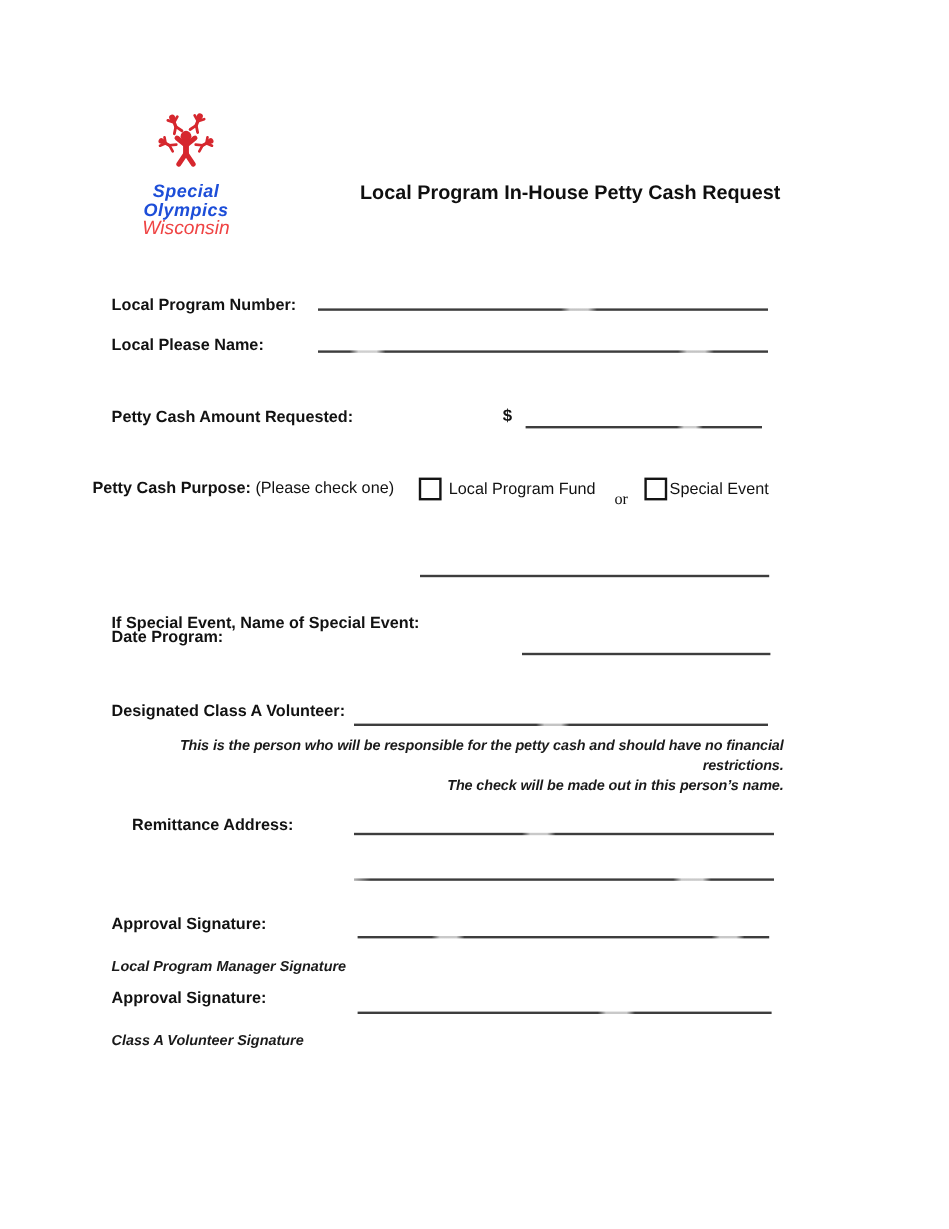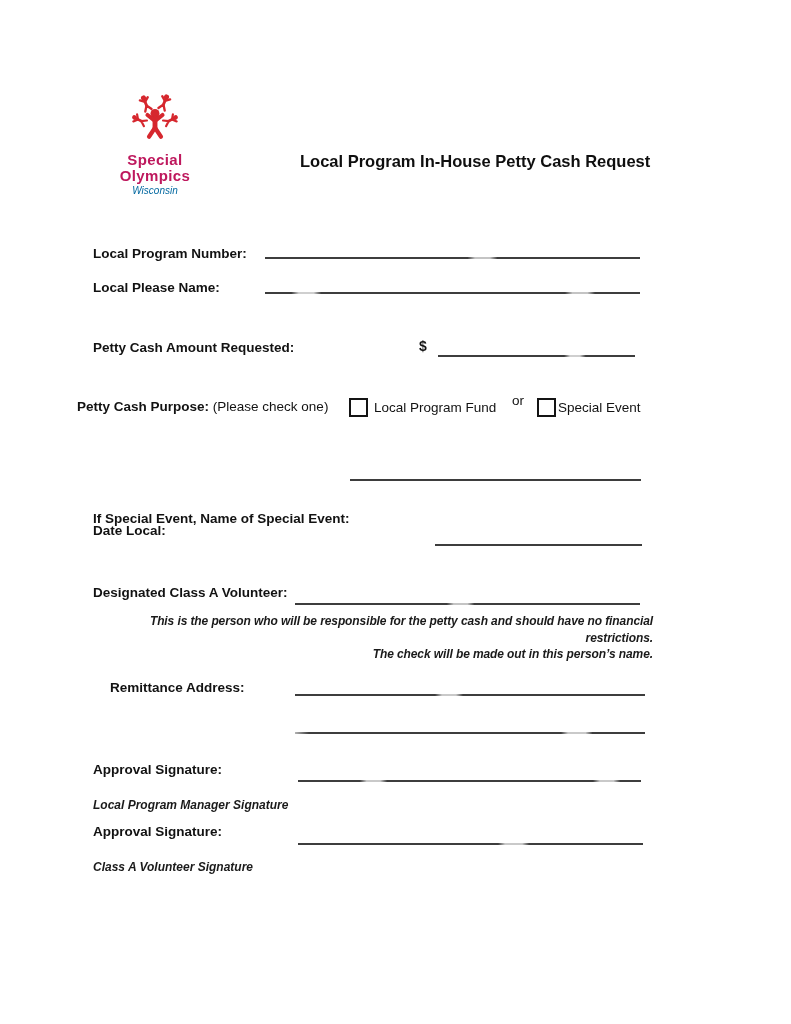--- a/index.html
+++ b/index.html
@@ -4,23 +4,23 @@
 <style>
   html,body { margin:0; padding:0; background:#ffffff; }
   .page {
     position:relative; width:791px; height:1024px; background:#ffffff;
     font-family:"Liberation Sans", sans-serif; color:#141414; overflow:hidden;
   }
 
   
   .logo { position:absolute; left:100px; top:90px; width:110px; text-align:center; }
   .logo svg { display:block; margin:0 auto 2px auto; }
-  .brand { color:#be185d; font-weight:700; font-size:15px;
+  .brand { color:#1d4ed8; font-weight:700; font-style:italic; font-size:15px;
            line-height:15.5px; letter-spacing:0.4px; }
-  .region { color:#0369a1; font-style:italic; font-size:10px; line-height:14px; margin-top:1px; }
+  .region { color:#ef4444; font-style:italic; font-size:16px; line-height:14px; margin-top:1px; }
 
   
   .title { position:absolute; left:269px; top:152px; font-size:16.5px; font-weight:700;
            color:#0f0f0f; white-space:nowrap;margin-left:31px; }
 
   
   .lbl  { position:absolute; font-weight:700; font-size:13.5px; color:#121212; white-space:nowrap; }
   .txt  { position:absolute; font-weight:400; font-size:13.5px; color:#121212; white-space:nowrap; }
   .note { position:absolute; font-style:italic; font-weight:700; font-size:12px;
           line-height:16.5px; color:#1a1a1a; letter-spacing:-0.1px;text-align:right; }
@@ -68,28 +68,28 @@
   <span class="lbl" style="left:93px; top:280px;">Local Please Name:</span>
   <div class="line" style="left:265px; top:292px; width:375px; background:linear-gradient(90deg,#3d3d3d 0%,#3d3d3d 7%,#cfcfcf 9%,#cfcfcf 13%,#3d3d3d 15%,#3d3d3d 80%,#c4c4c4 82%,#c4c4c4 86%,#3d3d3d 88%);"></div>
 
   <span class="lbl" style="left:93px; top:340px;">Petty Cash Amount Requested:</span>
   <span class="dollar" style="left:419px; top:338px;">$</span>
   <div class="line" style="left:438px; top:355px; width:197px; background:linear-gradient(90deg,#3d3d3d 0%,#3d3d3d 64%,#cfcfcf 67%,#cfcfcf 72%,#3d3d3d 75%);"></div>
 
   <span class="lbl" style="left:77px; top:399px;"><span>Petty Cash Purpose:</span>&nbsp;<span style="font-weight:400;">(Please check one)</span></span>
   <div class="checkbox" style="left:349px; top:398px;"></div>
   <span class="txt" style="left:374px; top:400px;">Local Program Fund</span>
-  <span class="txt" style="left:512px; top:393px;">or</span>
+  <span class="txt" style="left:512px; top:408px;font-family:Liberation Serif, serif;">or</span>
   <div class="checkbox" style="left:537px; top:398px;"></div>
   <span class="txt" style="left:558px; top:400px;">Special Event</span>
 
   <span class="lbl" style="left:93px; top:463px;margin-top:48px;">If Special Event, Name of Special Event:</span>
   <div class="line" style="left:350px; top:479px; width:291px;"></div>
 
-  <span class="lbl" style="left:93px; top:523px;">Date Local:</span>
+  <span class="lbl" style="left:93px; top:523px;">Date Program:</span>
   <div class="line" style="left:435px; top:544px; width:207px;"></div>
 
   <span class="lbl" style="left:93px; top:585px;">Designated Class A Volunteer:</span>
   <div class="line" style="left:295px; top:603px; width:345px; background:linear-gradient(90deg,#3d3d3d 0%,#3d3d3d 44%,#c4c4c4 46%,#c4c4c4 50%,#3d3d3d 52%);"></div>
   <div class="note" style="left:93px; top:613px; width:560px;">
     <span style="display:block;">This is the person who will be responsible for the petty cash and should have no financial restrictions.</span>
     <span style="display:block;">The check will be made out in this person’s name.</span>
   </div>
 
   <span class="lbl" style="left:110px; top:680px;">Remittance Address:</span>

